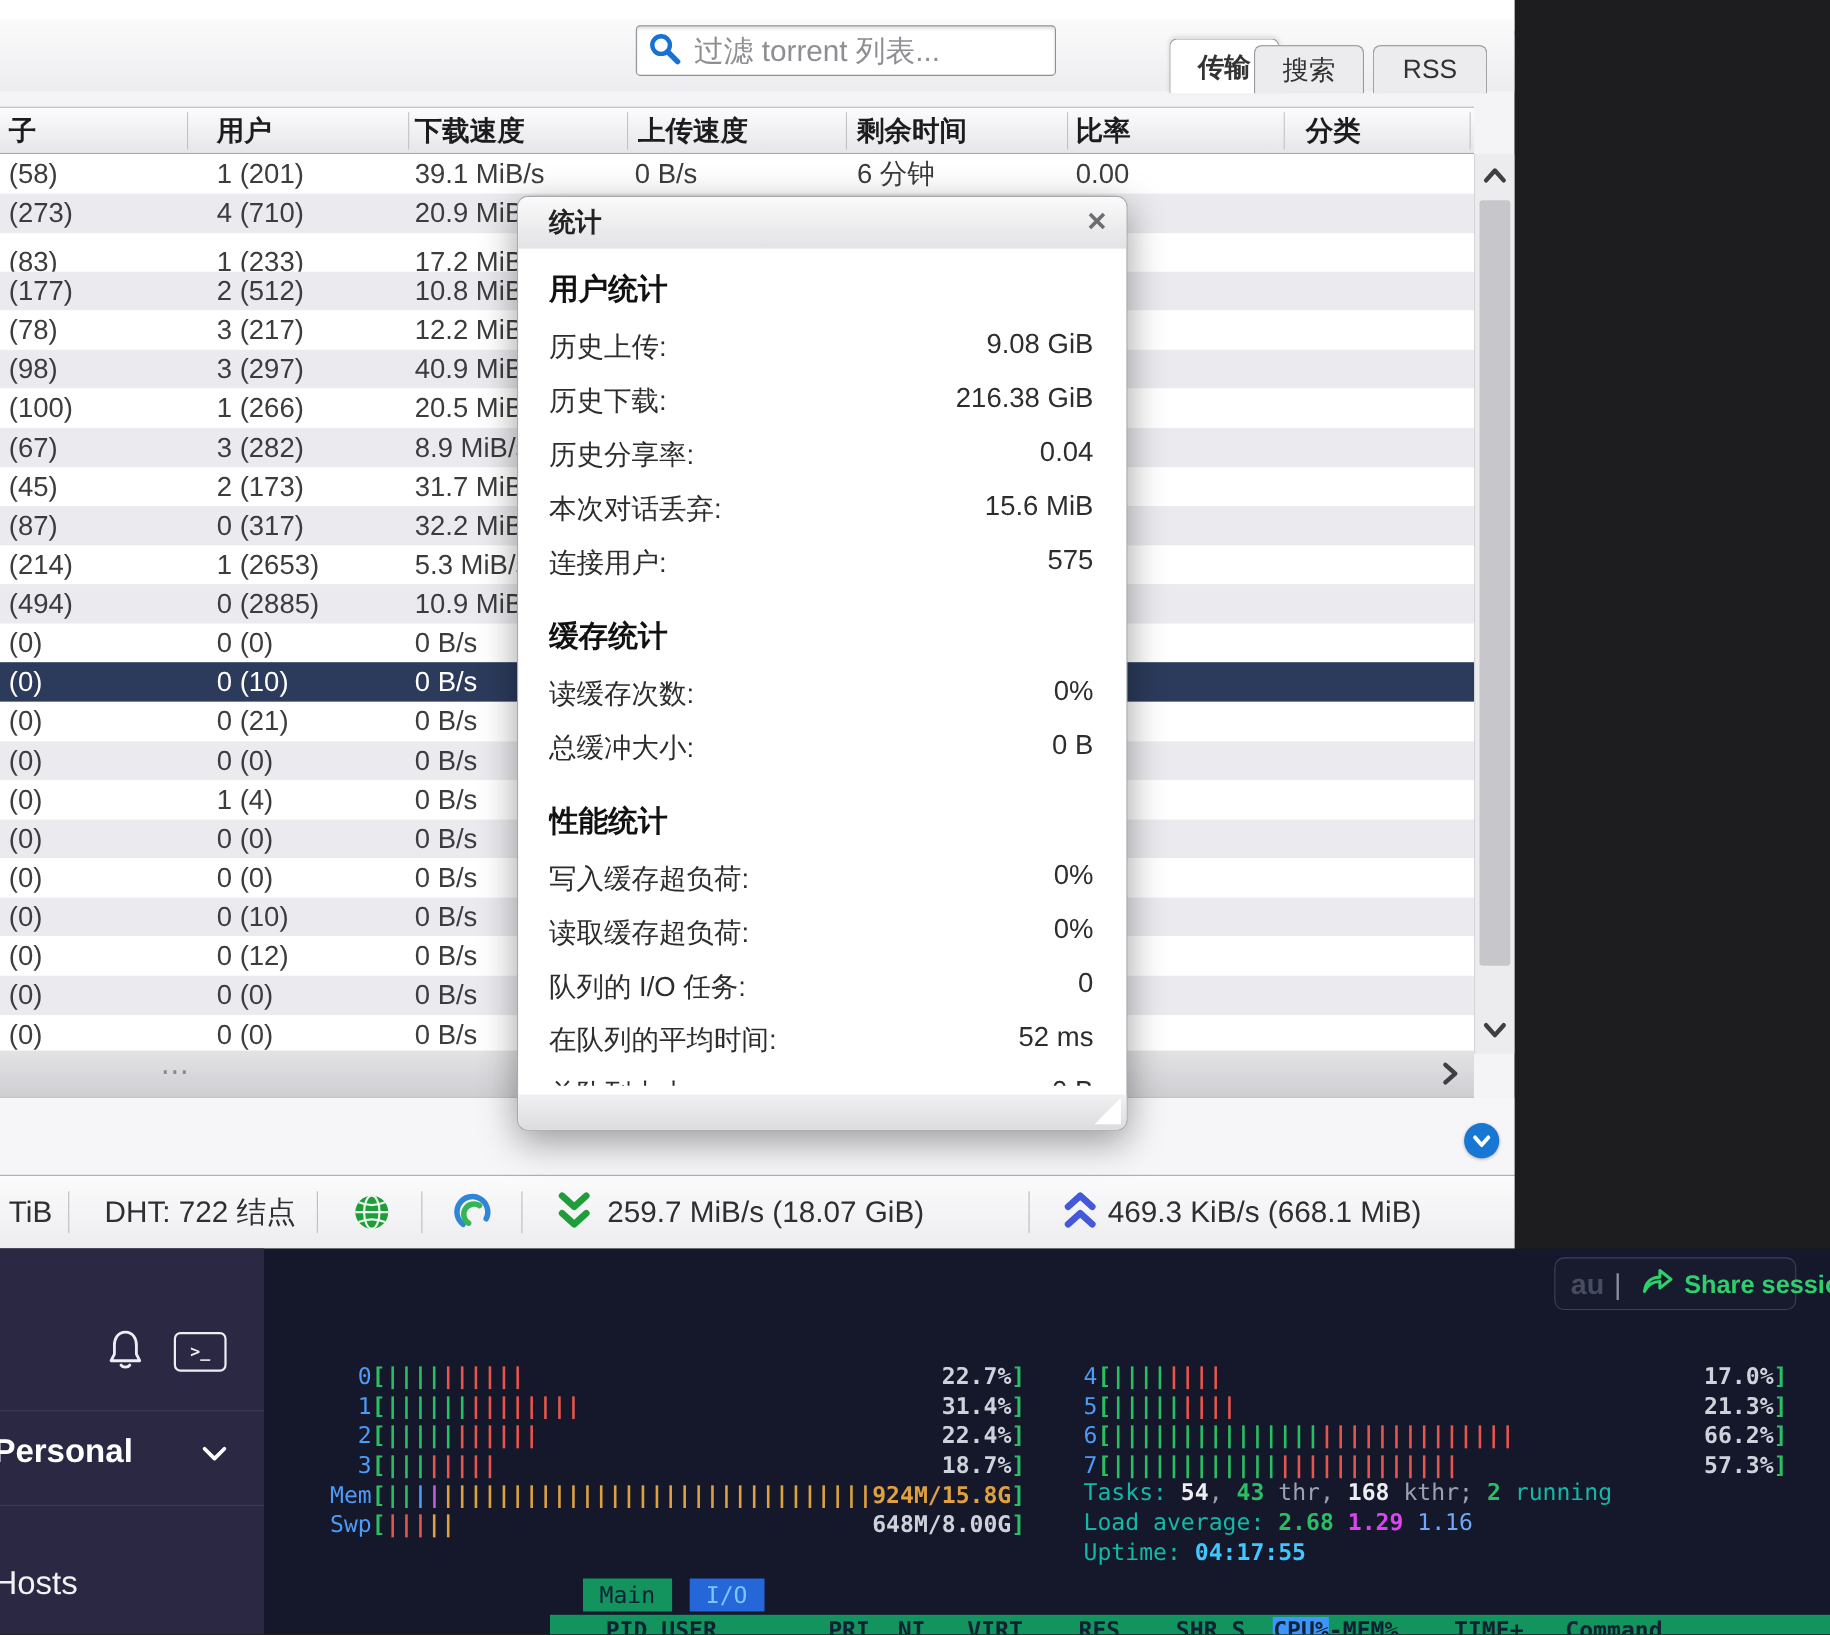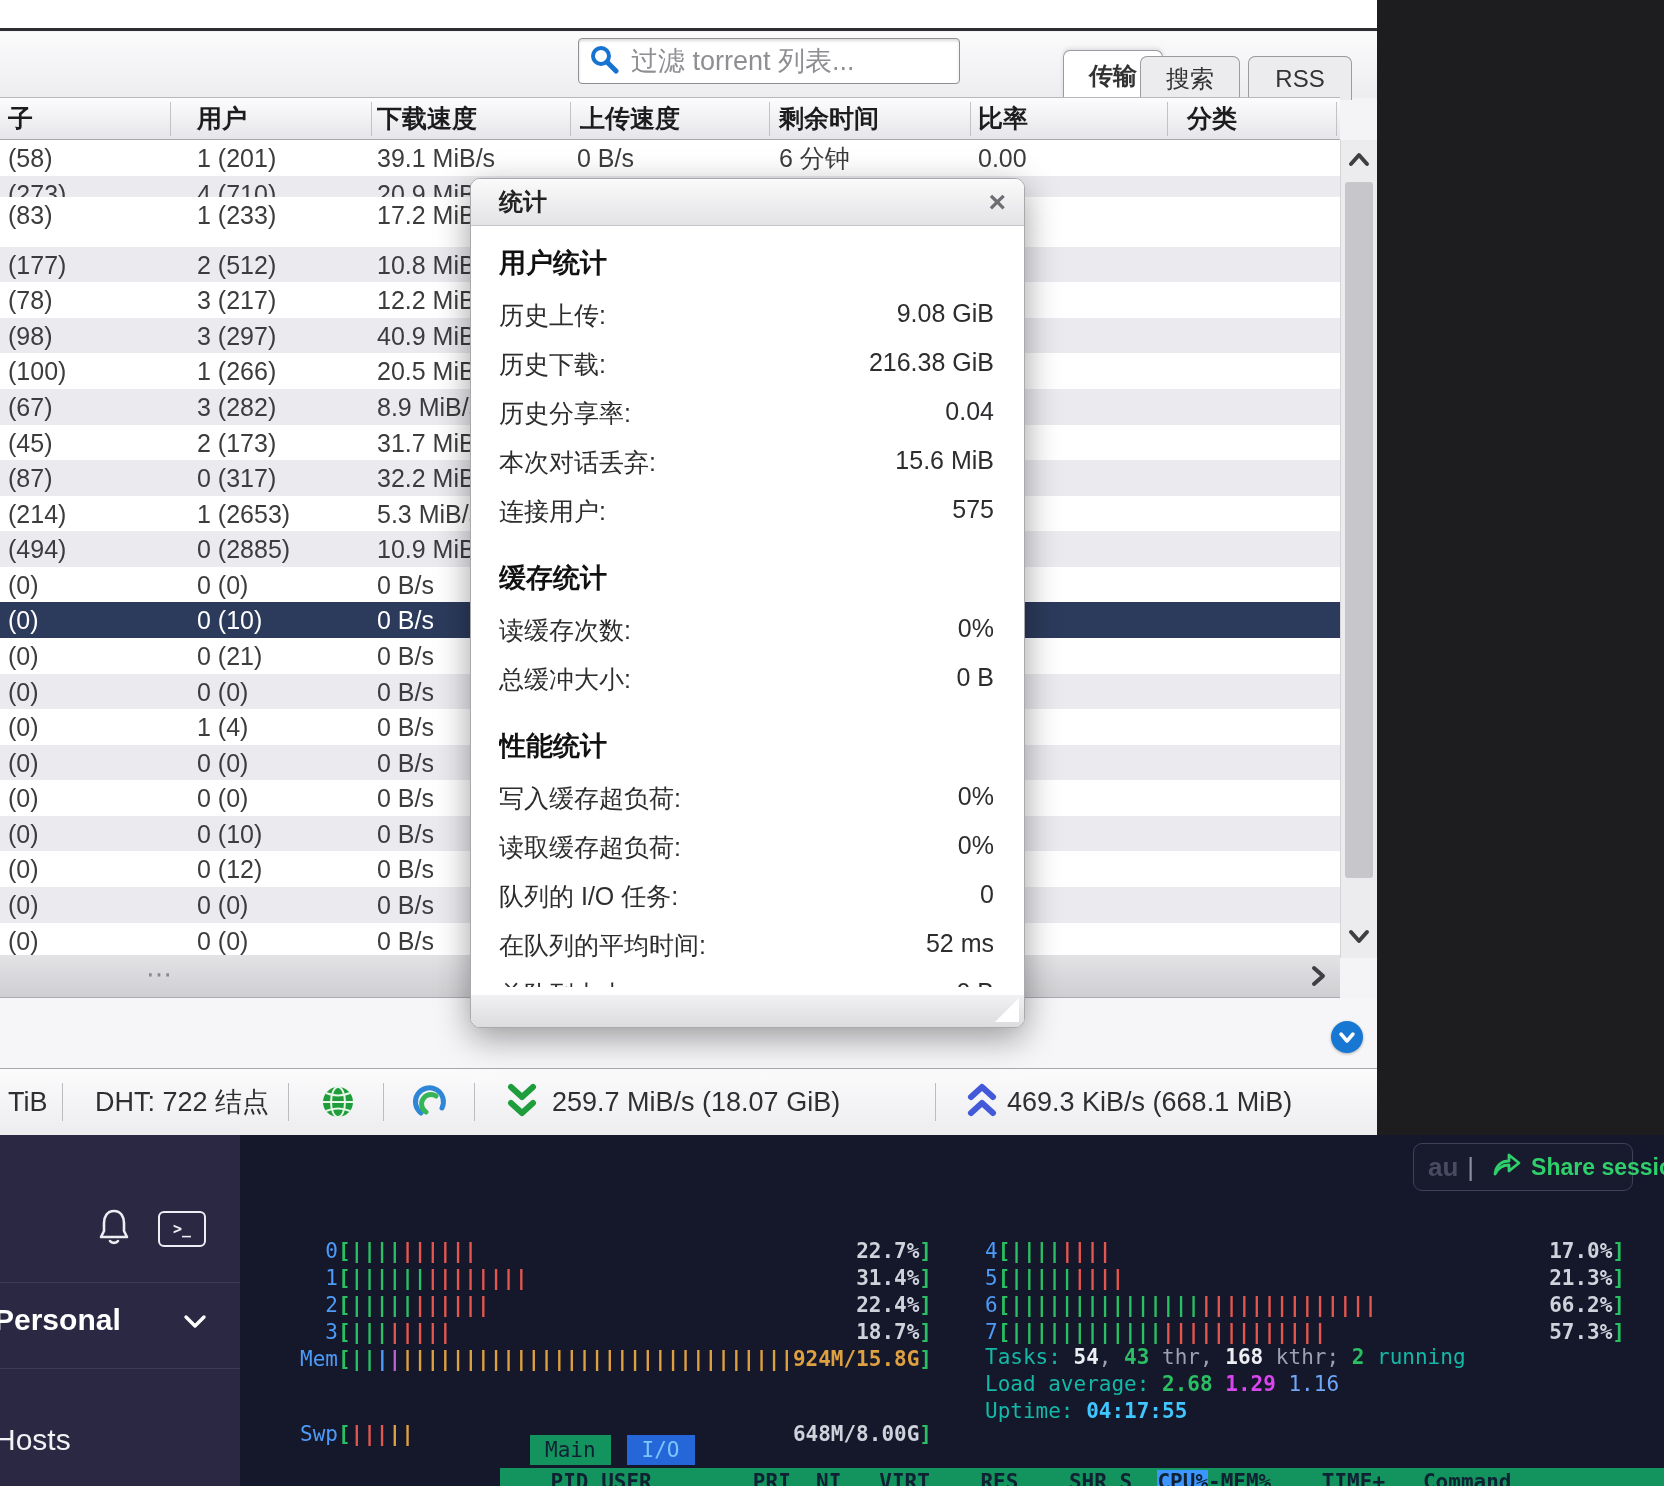--- a/index.html
+++ b/index.html
@@ -1,21 +1,21 @@
 <!DOCTYPE html>
 <html><head>
 <meta charset="utf-8">
 <style>
   html,body{margin:0;padding:0;background:#000;}
   #stage{position:relative;width:1664px;height:1486px;overflow:hidden;background:#1c1c1f;font-family:"Liberation Sans",sans-serif;}
 
   
   .qbt{position:absolute;left:0;top:0;width:1377px;height:1135px;background:#f4f4f6;}
   .topstrip{position:absolute;left:0;top:0;width:100%;height:28px;background:#fff;border-bottom:3px solid #2e2e30;}
-  .toolbar{position:absolute;left:0;top:32px;width:100%;height:66px;background:linear-gradient(#fbfbfc,#ededf0);}
+  .toolbar{position:absolute;left:0;top:17px;width:100%;height:66px;background:linear-gradient(#fbfbfc,#ededf0);}
   .search{position:absolute;left:578px;top:6px;width:382px;height:46px;background:#fff;border:1px solid #8f8f94;border-radius:4px;box-shadow:inset 0 2px 3px rgba(0,0,0,.14);display:flex;align-items:center;gap:12px;padding:0 10px;box-sizing:border-box;}
   .search .ph{color:#8e8e93;font-size:27px;white-space:nowrap;overflow:hidden;}
   .tab{position:absolute;top:24px;height:44px;background:#ececee;border:1px solid #9b9b9f;border-bottom:none;border-radius:7px 7px 0 0;font-size:24px;color:#333;display:flex;align-items:center;justify-content:center;box-sizing:border-box;}
   .tab.active{top:18px;height:50px;background:#fff;font-weight:bold;box-shadow:0 -2px 4px rgba(0,0,0,.10);}
   .tab:nth-child(1){left:1032px;width:100px;margin-left:31px;}
   .tab:nth-child(2){left:1140px;width:100px;}
   .tab:nth-child(3){left:1248px;width:104px;}
 
   .thead{position:absolute;left:0;top:97px;width:1340px;height:43px;background:linear-gradient(#fcfcfd,#e6e6ea);border-top:1px solid #b8b8bc;border-bottom:1px solid #a8a8ac;box-sizing:border-box;}
   .thead .col{position:absolute;top:0;height:100%;display:flex;align-items:center;font-weight:bold;font-size:25px;color:#1c1c1e;white-space:nowrap;}
@@ -142,21 +142,21 @@
           <span class="cc3">39.1 MiB/s</span>
           <span class="cc4">0 B/s</span>
           <span class="cc5">6 分钟</span>
           <span class="cc6">0.00</span>
         </div>
         <div class="trow alt" style="top: 35.57px;">
           <span class="cc1">(273)</span>
           <span class="cc2">4 (710)</span>
           <span class="cc3">20.9 MiB/s</span>
         </div>
-        <div class="trow" style="top: 57px; text-align: right;">
+        <div class="trow" style="top: 80px; text-align: right;">
           <span class="cc1">(83)</span>
           <span class="cc2">1 (233)</span>
           <span class="cc3">17.2 MiB/s</span>
         </div>
         <div class="trow alt" style="top: 106.71px;">
           <span class="cc1">(177)</span>
           <span class="cc2">2 (512)</span>
           <span class="cc3">10.8 MiB/s</span>
         </div>
         <div class="trow" style="top: 142.28px;">
@@ -428,21 +428,21 @@
           <span class="ttab t0">Main</span>
           <span class="ttab t1">I/O</span>
         </div>
       <div class="phead" id="phead"><span>    PID USER        PRI  NI   VIRT    RES    SHR S  </span><span class="phl">CPU%</span><span>-MEM%    TIME+   Command</span></div>
 
     <div class="mline mleft" style="top: 102px;"><span class="lblb w3">0</span><span class="br">[</span><span class="ticks"><span class="tk-g">||||</span><span class="tk-r">||||||</span></span><span class="pct">22.7%</span><span class="br">]</span></div>
         <div class="mline mleft" style="top: 129px;"><span class="lblb w3">1</span><span class="br">[</span><span class="ticks"><span class="tk-g">||||||</span><span class="tk-r">||||||||</span></span><span class="pct">31.4%</span><span class="br">]</span></div>
         <div class="mline mleft" style="top: 156px;"><span class="lblb w3">2</span><span class="br">[</span><span class="ticks"><span class="tk-g">|||||</span><span class="tk-r">||||||</span></span><span class="pct">22.4%</span><span class="br">]</span></div>
         <div class="mline mleft" style="top: 183px;"><span class="lblb w3">3</span><span class="br">[</span><span class="ticks"><span class="tk-g">|||</span><span class="tk-r">|||||</span></span><span class="pct">18.7%</span><span class="br">]</span></div>
         <div class="mline mleft" style="top: 210px;"><span class="lblb w3">Mem</span><span class="br">[</span><span class="ticks"><span class="tk-g">||</span><span class="tk-b">|</span><span class="tk-m">|</span><span class="tk-o">||||||||||||||||||||||||||||||||||||||||</span></span><span class="memval">924M/15.8G</span><span class="br">]</span></div>
-        <div class="mline mleft" style="top: 237px; margin-top: 48px;"><span class="lblb w3">Swp</span><span class="br">[</span><span class="ticks"><span class="tk-r">|||</span><span class="tk-o">||</span></span><span class="swpval">648M/8.00G</span><span class="br">]</span></div>
+        <div class="mline mleft" style="top: 237px;"><span class="lblb w3">Swp</span><span class="br">[</span><span class="ticks"><span class="tk-r">|||</span><span class="tk-o">||</span></span><span class="swpval">648M/8.00G</span><span class="br">]</span></div>
         <div class="mline mright" style="top: 102px;"><span class="lblb w1">4</span><span class="br">[</span><span class="ticks"><span class="tk-g">||||</span><span class="tk-r">||||</span></span><span class="pct">17.0%</span><span class="br">]</span></div>
         <div class="mline mright" style="top: 129px;"><span class="lblb w1">5</span><span class="br">[</span><span class="ticks"><span class="tk-g">|||||</span><span class="tk-r">||||</span></span><span class="pct">21.3%</span><span class="br">]</span></div>
         <div class="mline mright" style="top: 156px;"><span class="lblb w1">6</span><span class="br">[</span><span class="ticks"><span class="tk-g">|||||||||||||||</span><span class="tk-r">||||||||||||||</span></span><span class="pct">66.2%</span><span class="br">]</span></div>
         <div class="mline mright" style="top: 183px;"><span class="lblb w1">7</span><span class="br">[</span><span class="ticks"><span class="tk-g">||||||||||||</span><span class="tk-r">|||||||||||||</span></span><span class="pct">57.3%</span><span class="br">]</span></div>
         <div class="tline" style="top: 210px;"><span class="c-lbl">Tasks: </span><span class="c-bw">54</span><span class="c-gray">, </span><span class="c-green">43</span><span class="c-gray"> thr</span><span class="c-gray">, </span><span class="c-bw">168</span><span class="c-gray"> kthr</span><span class="c-gray">; </span><span class="c-green">2</span><span class="c-lbl"> running</span></div>
         <div class="tline" style="top: 237px;"><span class="c-lbl">Load average: </span><span class="c-green">2.68 </span><span class="c-bb">1.29 </span><span class="c-blue">1.16</span></div>
         <div class="tline" style="top: 264px;"><span class="c-lbl">Uptime: </span><span class="c-cyan">04:17:55</span></div>
       </div>
   </div>
 

